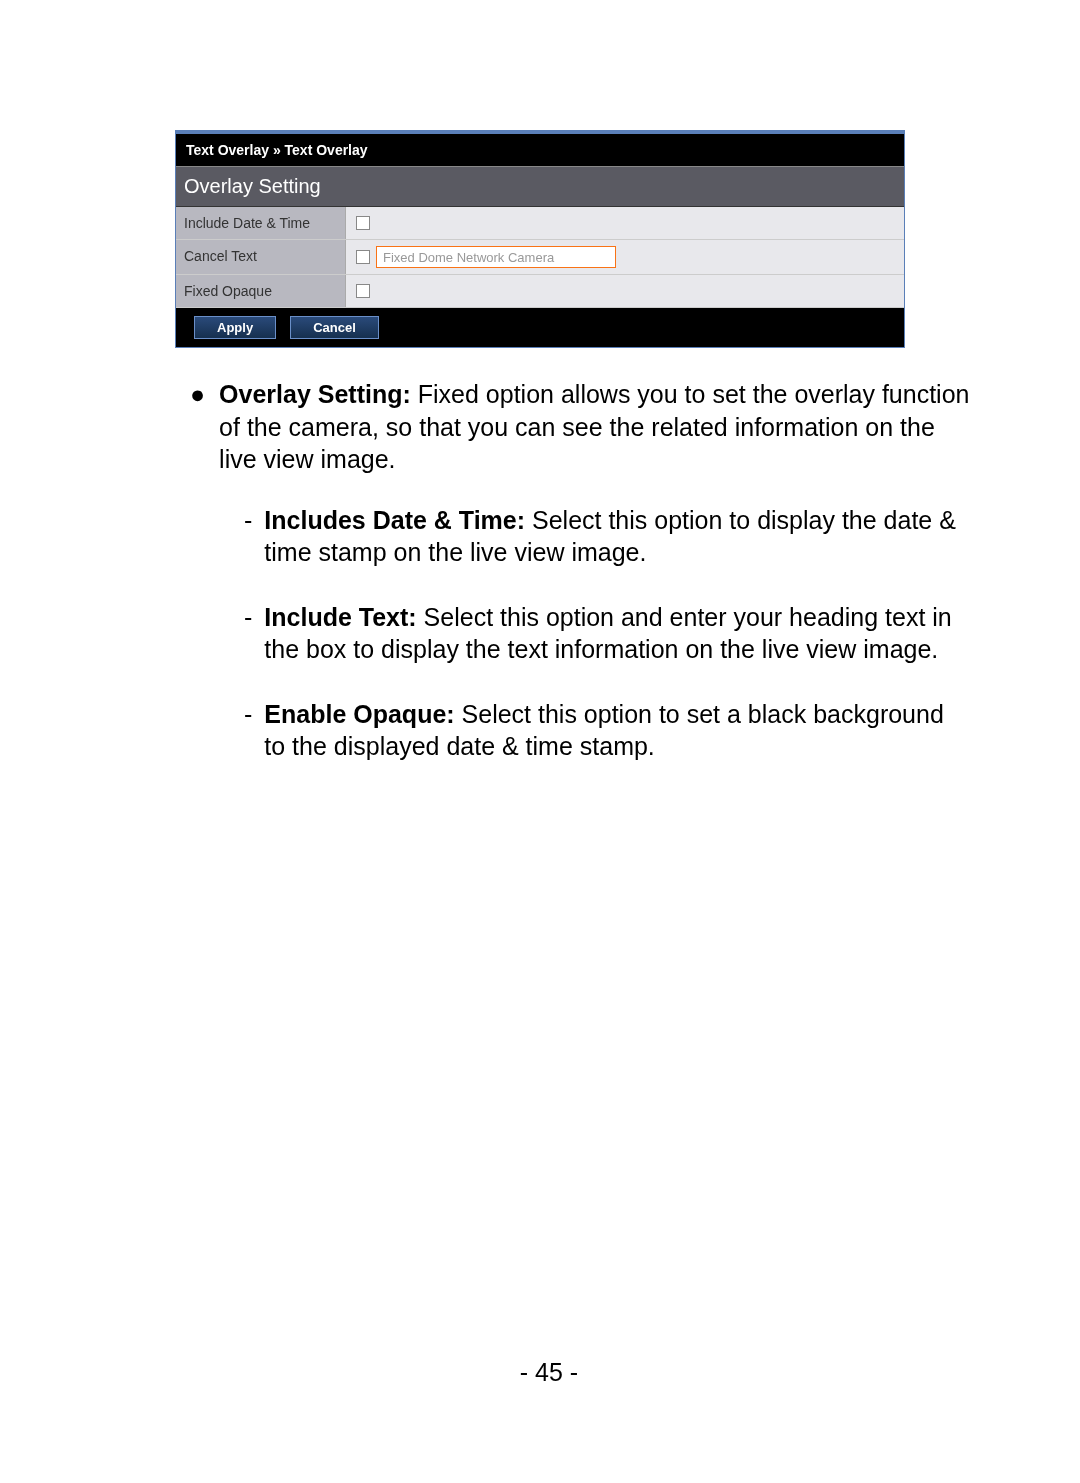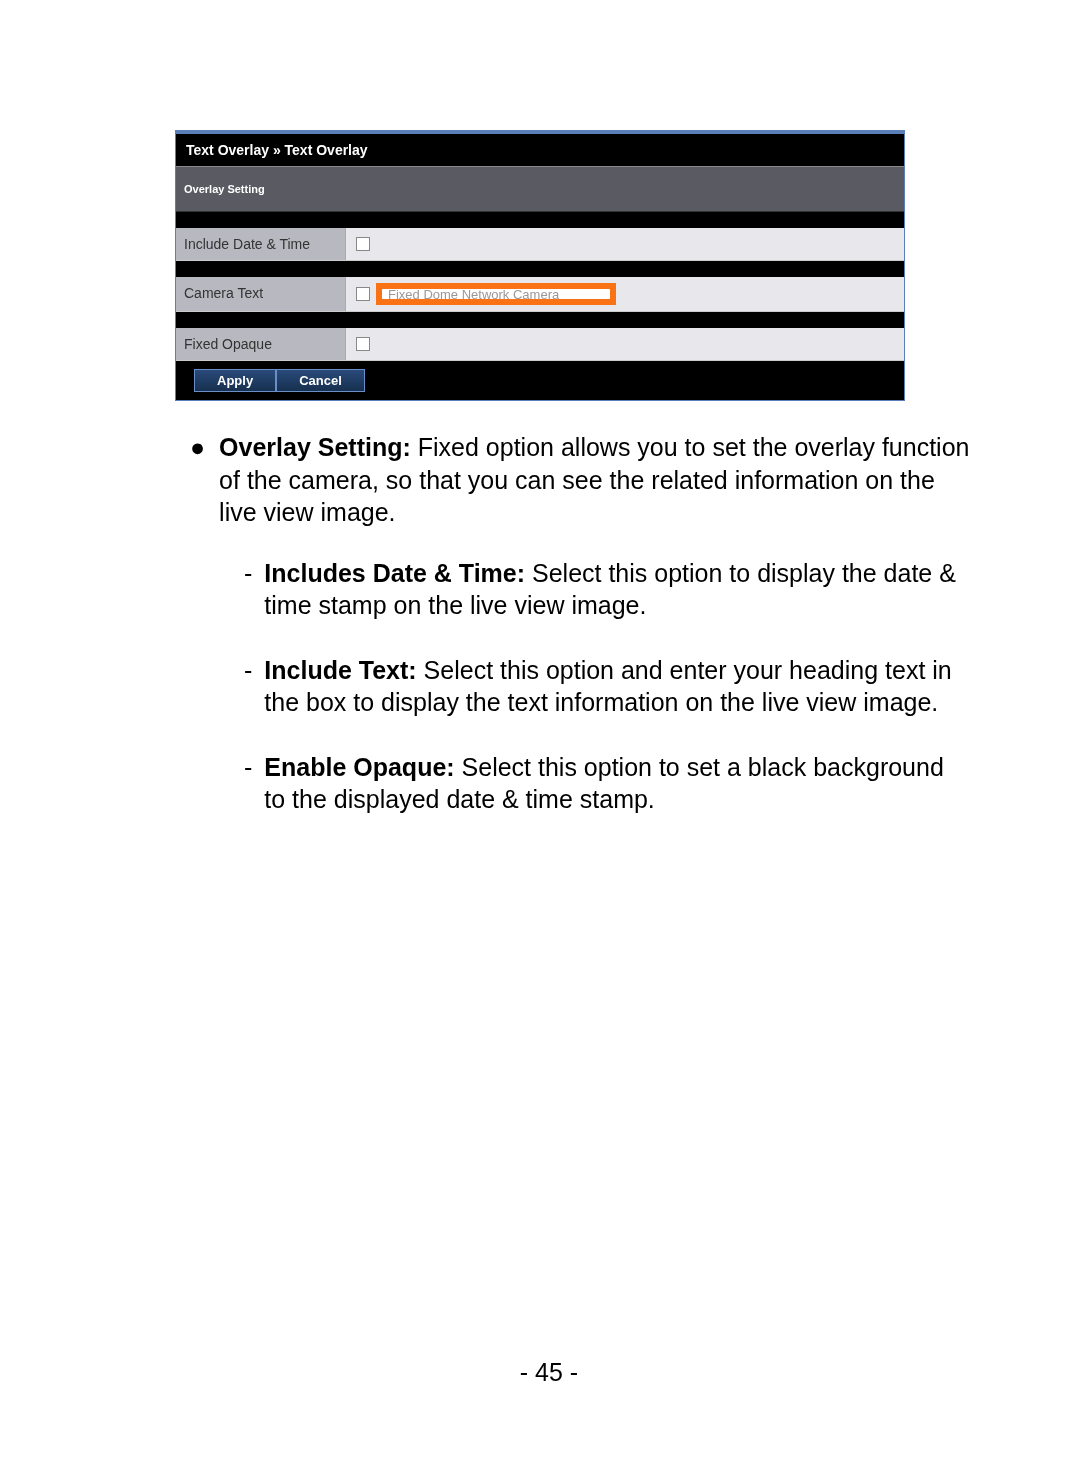--- a/index.html
+++ b/index.html
@@ -23,30 +23,29 @@
       background: #000;
       color: #fff;
       font-weight: bold;
       font-size: 14px;
       padding: 8px 10px;
       border-top: 3px solid #5a7fb8;
     }
     .section-header {
       background: #5a5a62;
       color: #fff;
-      font-weight: bold;
-      font-size: 11px;
-      padding: 16px 8px;
+      font-weight: normal;
+      font-size: 20px;
+      padding: 8px 8px;
       border-top: 1px solid #888;
       border-bottom: 1px solid #333;
     }
     .setting-row {
       display: flex;
       border-bottom: 1px solid #ccc;
-      margin-top: 16px;
     }
     .setting-label-cell {
       width: 170px;
       background: #b8b8c0;
       color: #333;
       font-size: 14px;
       padding: 8px 8px;
       border-right: 1px solid #aaa;
     }
     .setting-value-cell {
@@ -60,31 +59,31 @@
     .checkbox {
       width: 14px;
       height: 14px;
       background: #fff;
       border: 1px solid #888;
       display: inline-block;
     }
     .text-input {
       width: 240px;
       height: 22px;
-      border: 6px solid #f97316;
+      border: 1px solid #f97316;
       background: #fff;
       color: #999;
       font-size: 13px;
       padding: 2px 6px;
     }
     .button-row {
       background: #000;
       padding: 8px 18px;
       display: flex;
-      gap: 0;
+      gap: 14px;
     }
     .action-button {
       background: linear-gradient(#2a4a7a, #16304f);
       color: #fff;
       font-weight: bold;
       font-size: 13px;
       border: 1px solid #6a8fc8;
       padding: 3px 22px;
       cursor: pointer;
     }
@@ -134,21 +133,21 @@
     <div class="section-header">Overlay Setting</div>
 
     <div class="setting-row">
       <div class="setting-label-cell">Include Date &amp; Time</div>
       <div class="setting-value-cell">
         <span class="checkbox"></span>
       </div>
     </div>
 
     <div class="setting-row">
-      <div class="setting-label-cell">Camera Text</div>
+      <div class="setting-label-cell">Cancel Text</div>
       <div class="setting-value-cell">
         <span class="checkbox"></span>
         <input class="text-input" type="text" value="Fixed Dome Network Camera" style="">
       </div>
     </div>
 
     <div class="setting-row">
       <div class="setting-label-cell">Fixed Opaque</div>
       <div class="setting-value-cell">
         <span class="checkbox"></span>

